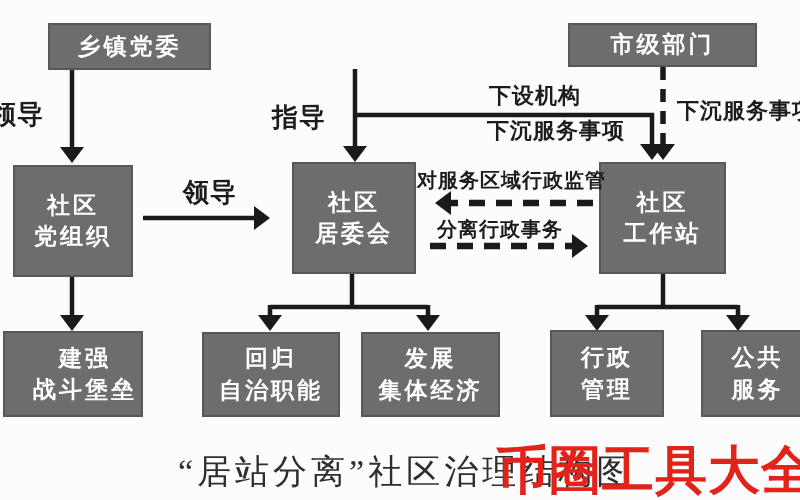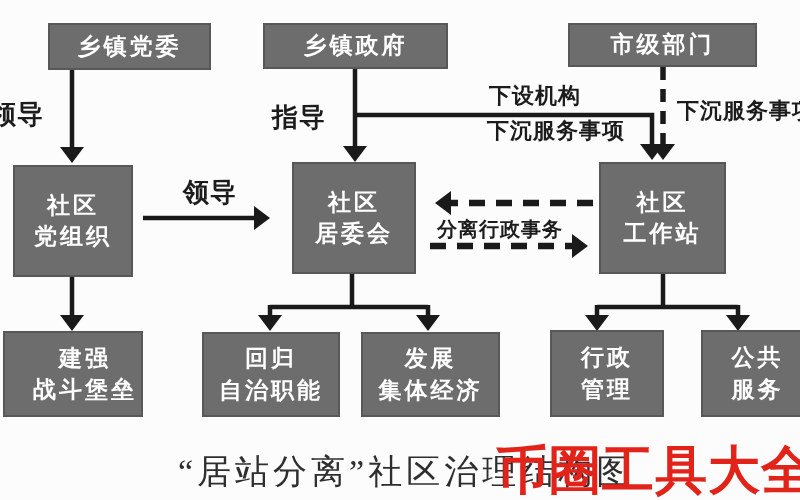--- a/index.html
+++ b/index.html
@@ -63,23 +63,20 @@
     <line x1="738" y1="305" x2="738" y2="315" stroke="#1a1a1a" stroke-width="4.5" marker-end="url(#ah)"></line>
 
     <line x1="593" y1="203" x2="451" y2="203" stroke="#1a1a1a" stroke-width="6.5" stroke-dasharray="16 11" marker-end="url(#ah)"></line>
 
     <line x1="430" y1="246" x2="572" y2="246" stroke="#1a1a1a" stroke-width="6.5" stroke-dasharray="16 11" marker-end="url(#ah)"></line>
   </svg>
 
   <div class="box" style="left:0px;top:23px;width:163px;height:47px;margin-left:48px;">
     <span class="lbl">乡镇党委</span>
   </div>
-  <div class="box" style="left:263px;top:23px;width:185px;height:46px;">
-    <span class="lbl">乡镇政府</span>
-  </div>
   <div class="box" style="left:568px;top:23px;width:189px;height:44px;">
     <span class="lbl">市级部门</span>
   </div>
 
   <div class="box" style="left:13px;top:165px;width:120px;height:112px;">
     <span class="lbl">社区
 党组织</span>
   </div>
   <div class="box" style="left:292px;top:162px;width:124px;height:112px;">
     <span class="lbl">社区
@@ -110,18 +107,19 @@
     <span class="lbl">公共
 服务</span>
   </div>
 
   <div class="edge-label" style="left:-10px;top:101px;font-size:26px;">领导</div>
   <div class="edge-label" style="left:183px;top:179px;font-size:26px;">领导</div>
   <div class="edge-label" style="left:272px;top:104px;font-size:26px;">指导</div>
   <div class="edge-label" style="left:489px;top:85px;font-size:22px;font-family:Liberation Serif, serif;">下设机构</div>
   <div class="edge-label" style="left:487px;top:120px;font-size:22px;">下沉服务事项</div>
   <div class="edge-label" style="left:677px;top:100px;font-size:22px;">下沉服务事项</div>
+  <div class="edge-label" style="left:417px;top:170px;font-size:20px;">对服务区域行政监管</div>
   <div class="edge-label" style="left:437px;top:219px;font-size:20px;">分离行政事务</div>
 
   <div class="caption">“居站分离”社区治理结构图</div>
   <div class="watermark" style="color:#e2231a;">币圈工具大全</div>
 
 </div>
 
 </body></html>

